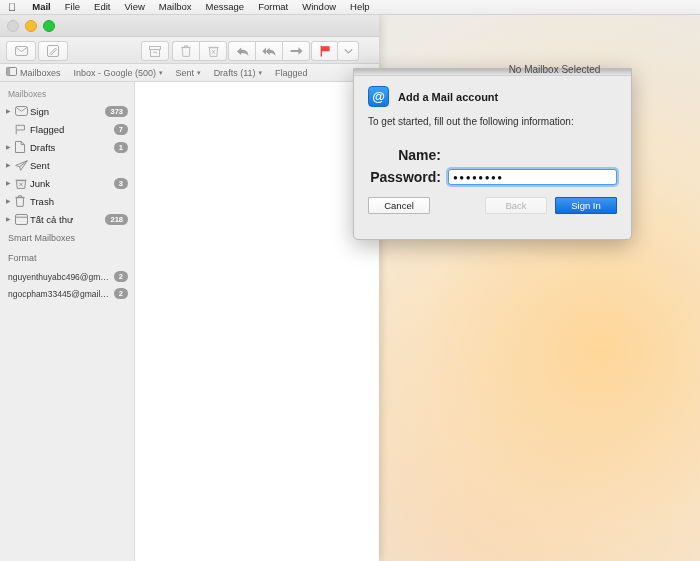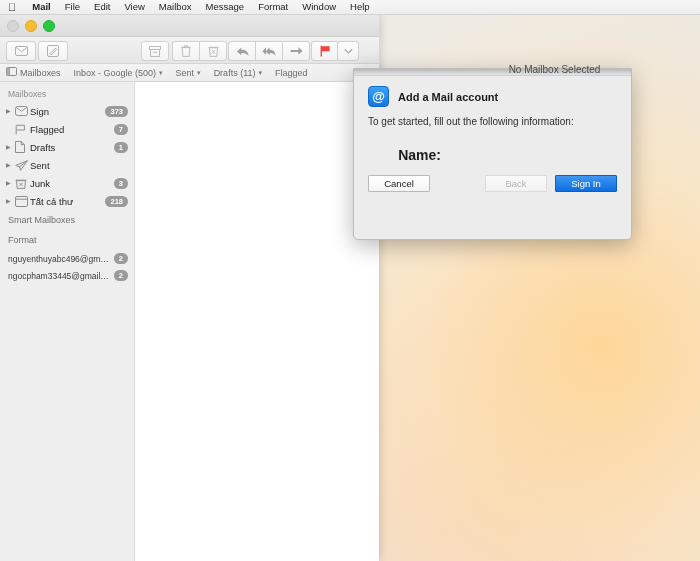--- a/index.html
+++ b/index.html
@@ -448,20 +448,32 @@
             <svg width="12" height="11" viewBox="0 0 12 11">
               <path d="M1.5 2.6 L10.5 2.6 L9.8 10.4 L2.2 10.4 Z" fill="none" stroke="#8f8f8f"></path>
               <line x1="0.5" y1="2.2" x2="11.5" y2="2.2" stroke="#8f8f8f"></line>
               <path d="M4.3 4.7 L7.7 8.1 M7.7 4.7 L4.3 8.1" stroke="#8f8f8f" stroke-width="0.9"></path>
             </svg>
           </span>
           <span class="sb-label">Junk</span>
           <span class="sb-badge">3</span>
         </div>
 
+        <div class="sb-row">
+          <span class="sb-tri">▶</span>
+          <span class="sb-icon">
+            <svg width="10" height="12" viewBox="0 0 10 12">
+              <path d="M1.3 2.7 L8.7 2.7 L8.1 11.4 L1.9 11.4 Z" fill="none" stroke="#8f8f8f"></path>
+              <line x1="0.4" y1="2.3" x2="9.6" y2="2.3" stroke="#8f8f8f"></line>
+              <path d="M3.6 2.2 L3.6 0.8 L6.4 0.8 L6.4 2.2" fill="none" stroke="#8f8f8f"></path>
+            </svg>
+          </span>
+          <span class="sb-label">Trash</span>
+
+        </div>
 
         <div class="sb-row">
           <span class="sb-tri">▶</span>
           <span class="sb-icon">
             <svg width="13" height="11" viewBox="0 0 13 11">
               <rect x="0.5" y="0.5" width="12" height="10" rx="1.5" fill="none" stroke="#8f8f8f"></rect>
               <line x1="0.6" y1="3.2" x2="12.4" y2="3.2" stroke="#8f8f8f"></line>
             </svg>
           </span>
           <span class="sb-label">Tất cả thư</span>
@@ -495,20 +507,26 @@
         <div class="sheet-title">Add a Mail account</div>
       </div>
 
       <div class="sheet-sub">To get started, fill out the following information:</div>
 
       <div class="frow">
         <div class="flabel">Name:</div>
       </div>
 
 
+      <div class="frow">
+        <div class="flabel">Password:</div>
+        <div class="finput focused">
+          <span class="dots">●●●●●●●●</span>
+        </div>
+      </div>
 
       <div class="btnrow">
         <div class="btn normal">Cancel</div>
         <div class="spacer"></div>
         <div class="btn disabled">Back</div>
         <div class="gap"></div>
         <div class="btn primary">Sign In</div>
       </div>
 
     </div>

